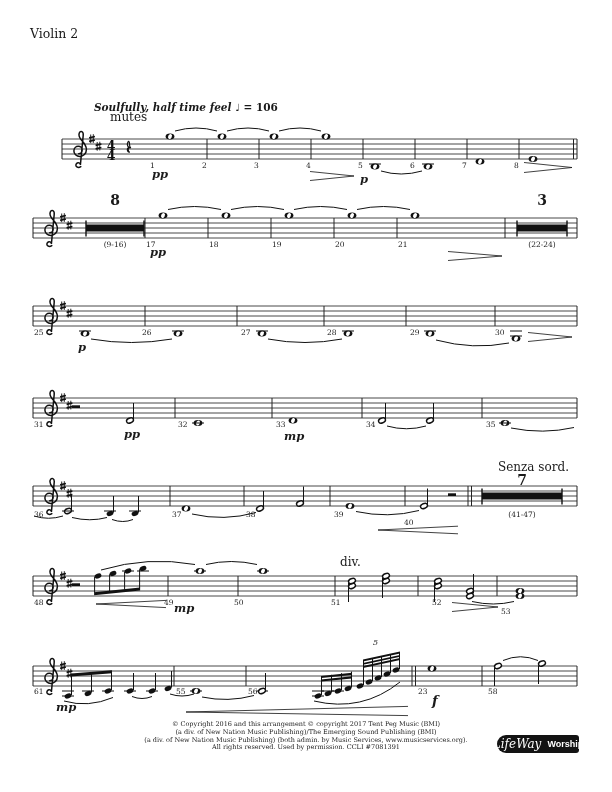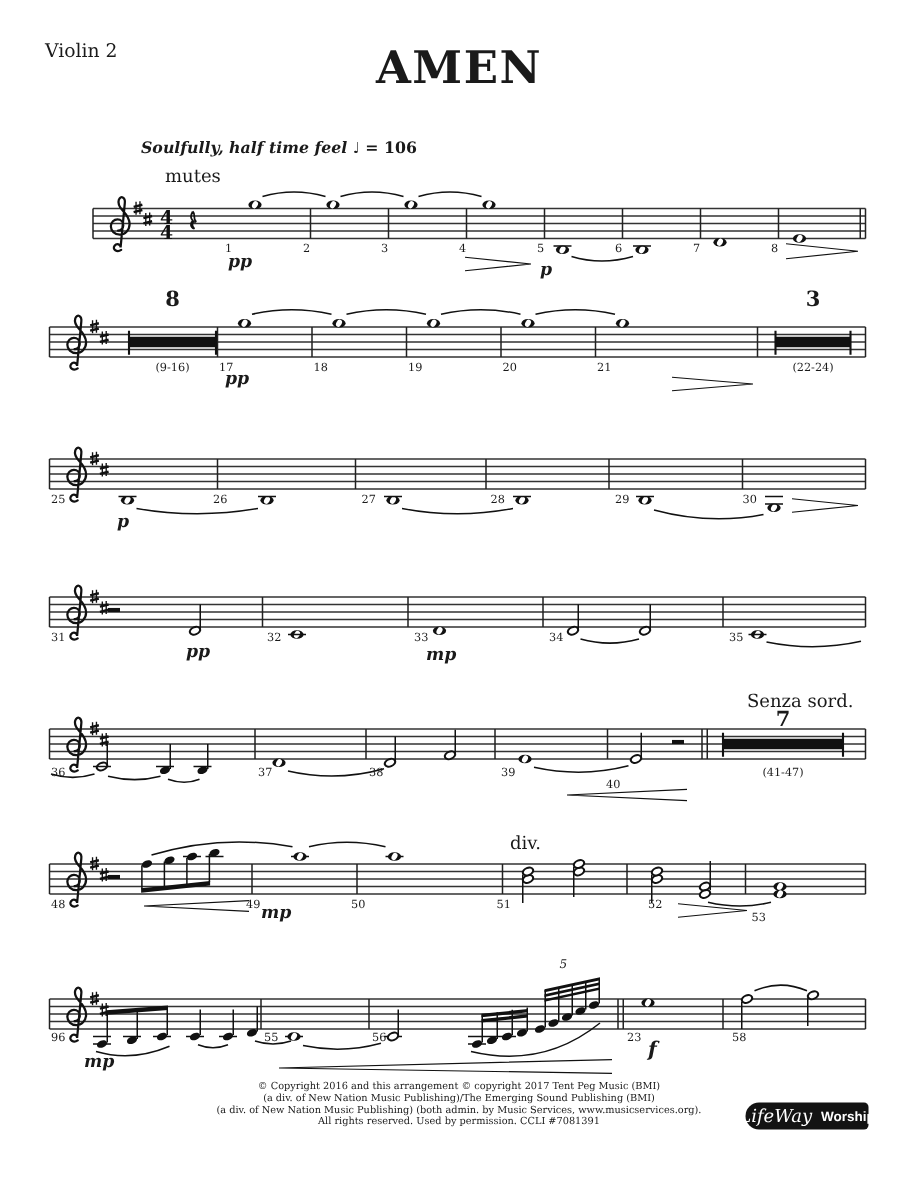--- a/index.html
+++ b/index.html
@@ -3,21 +3,21 @@
 <meta charset="utf-8">
 <style>
   html,body{margin:0;padding:0;background:#e8e8e8;}
   .page{position:relative;width:612px;height:792px;background:#fff;margin:0 auto;overflow:hidden;
         font-family:"DejaVu Serif","Liberation Serif",serif;color:#1a1a1a;}
   .t{position:absolute;white-space:nowrap;}
   .part{font-size:12.5px;}
   .title{left:0;width:612px;text-align:center;font-size:30px;font-weight:bold;letter-spacing:1px;}
   .credits{right:34px;text-align:right;font-size:8.4px;line-height:9.6px;}
   .credits .it{font-style:italic;}
-  .tempo{font-size:10.5px;font-weight:bold;font-style:italic;}
+  .tempo{font-size:10.5px;font-weight:bold;font-style:italic;margin-top:8px;}
   .tempo .nt{font-family:"DejaVu Sans",sans-serif;font-style:normal;font-size:10px;}
   .tempo .bpm{font-style:normal;}
   .num{font-size:7.5px;}
   .dyn{font-size:11.5px;font-weight:bold;font-style:italic;text-align:right;}
   .dynbig{font-size:13.5px;font-weight:bold;font-style:italic;}
   .lbl{font-size:12px;}
   .tup{font-size:8px;font-style:italic;}
   .mrc{font-size:14px;font-weight:bold;transform:translateX(-50%);}
   .mrr{font-size:7.5px;transform:translateX(-50%);}
   .score{position:absolute;left:0;top:0;}
@@ -57,21 +57,20 @@
       <g id="hr">
           <rect x="-4" y="-2.7" width="8" height="2.7" fill="#111"></rect>
         </g>
       <g id="qr">
           <path d="M-1.5 -7 C1 -4.5 -2 -2.5 0.8 0 C-2.2 -0.8 -2.6 2.2 -0.4 4.5 C-3.4 3.4 -3.2 0.4 -1.4 -0.8 C-3.6 -3 -2.6 -5.2 -1.5 -7" fill="none" stroke="#111" stroke-width="1.2"></path>
         </g>
     </defs>
   </svg>
 
   <div class="t part" style="left:30px;top:26px">Violin 2</div>
-  <div class="t title" style="top:28px">AMEN</div>
   <div class="t tempo" style="left:94px;top:93px">
     <span>Soulfully, half time feel</span>
     <span class="nt">♩</span>
     <span class="bpm">= 106</span>
   </div>
 
   <svg class="score" width="612" height="792">
 
     <g>
       <path d="M62 139H577M62 144H577M62 149H577M62 154H577M62 159H577" stroke="#333" stroke-width="0.9" fill="none"></path>
@@ -364,21 +363,21 @@
 
   <div class="t lbl" style="left:340px;top:555px">div.</div>
   <div class="t num" style="left:34px;top:598px">48</div>
   <div class="t num" style="left:164px;top:598px">49</div>
   <div class="t num" style="left:234px;top:598px">50</div>
   <div class="t num" style="left:331px;top:598px">51</div>
   <div class="t num" style="left:432px;top:598px">52</div>
   <div class="t num" style="left:501px;top:607px">53</div>
   <div class="t dyn" style="left:174px;top:601px">mp</div>
 
-  <div class="t num" style="left:34px;top:687px">96</div>
+  <div class="t num" style="left:34px;top:687px">61</div>
   <div class="t num" style="left:176px;top:687px">55</div>
   <div class="t num" style="left:248px;top:687px">56</div>
   <div class="t num" style="left:418px;top:687px">23</div>
   <div class="t num" style="left:488px;top:687px">58</div>
   <div class="t tup" style="left:373px;top:638px">5</div>
   <div class="t dyn" style="left:56px;top:700px">mp</div>
   <div class="t dynbig" style="left:432px;top:692px">f</div>
 
   <div class="t copy">
     <div>© Copyright 2016 and this arrangement © copyright 2017 Tent Peg Music (BMI)</div>

